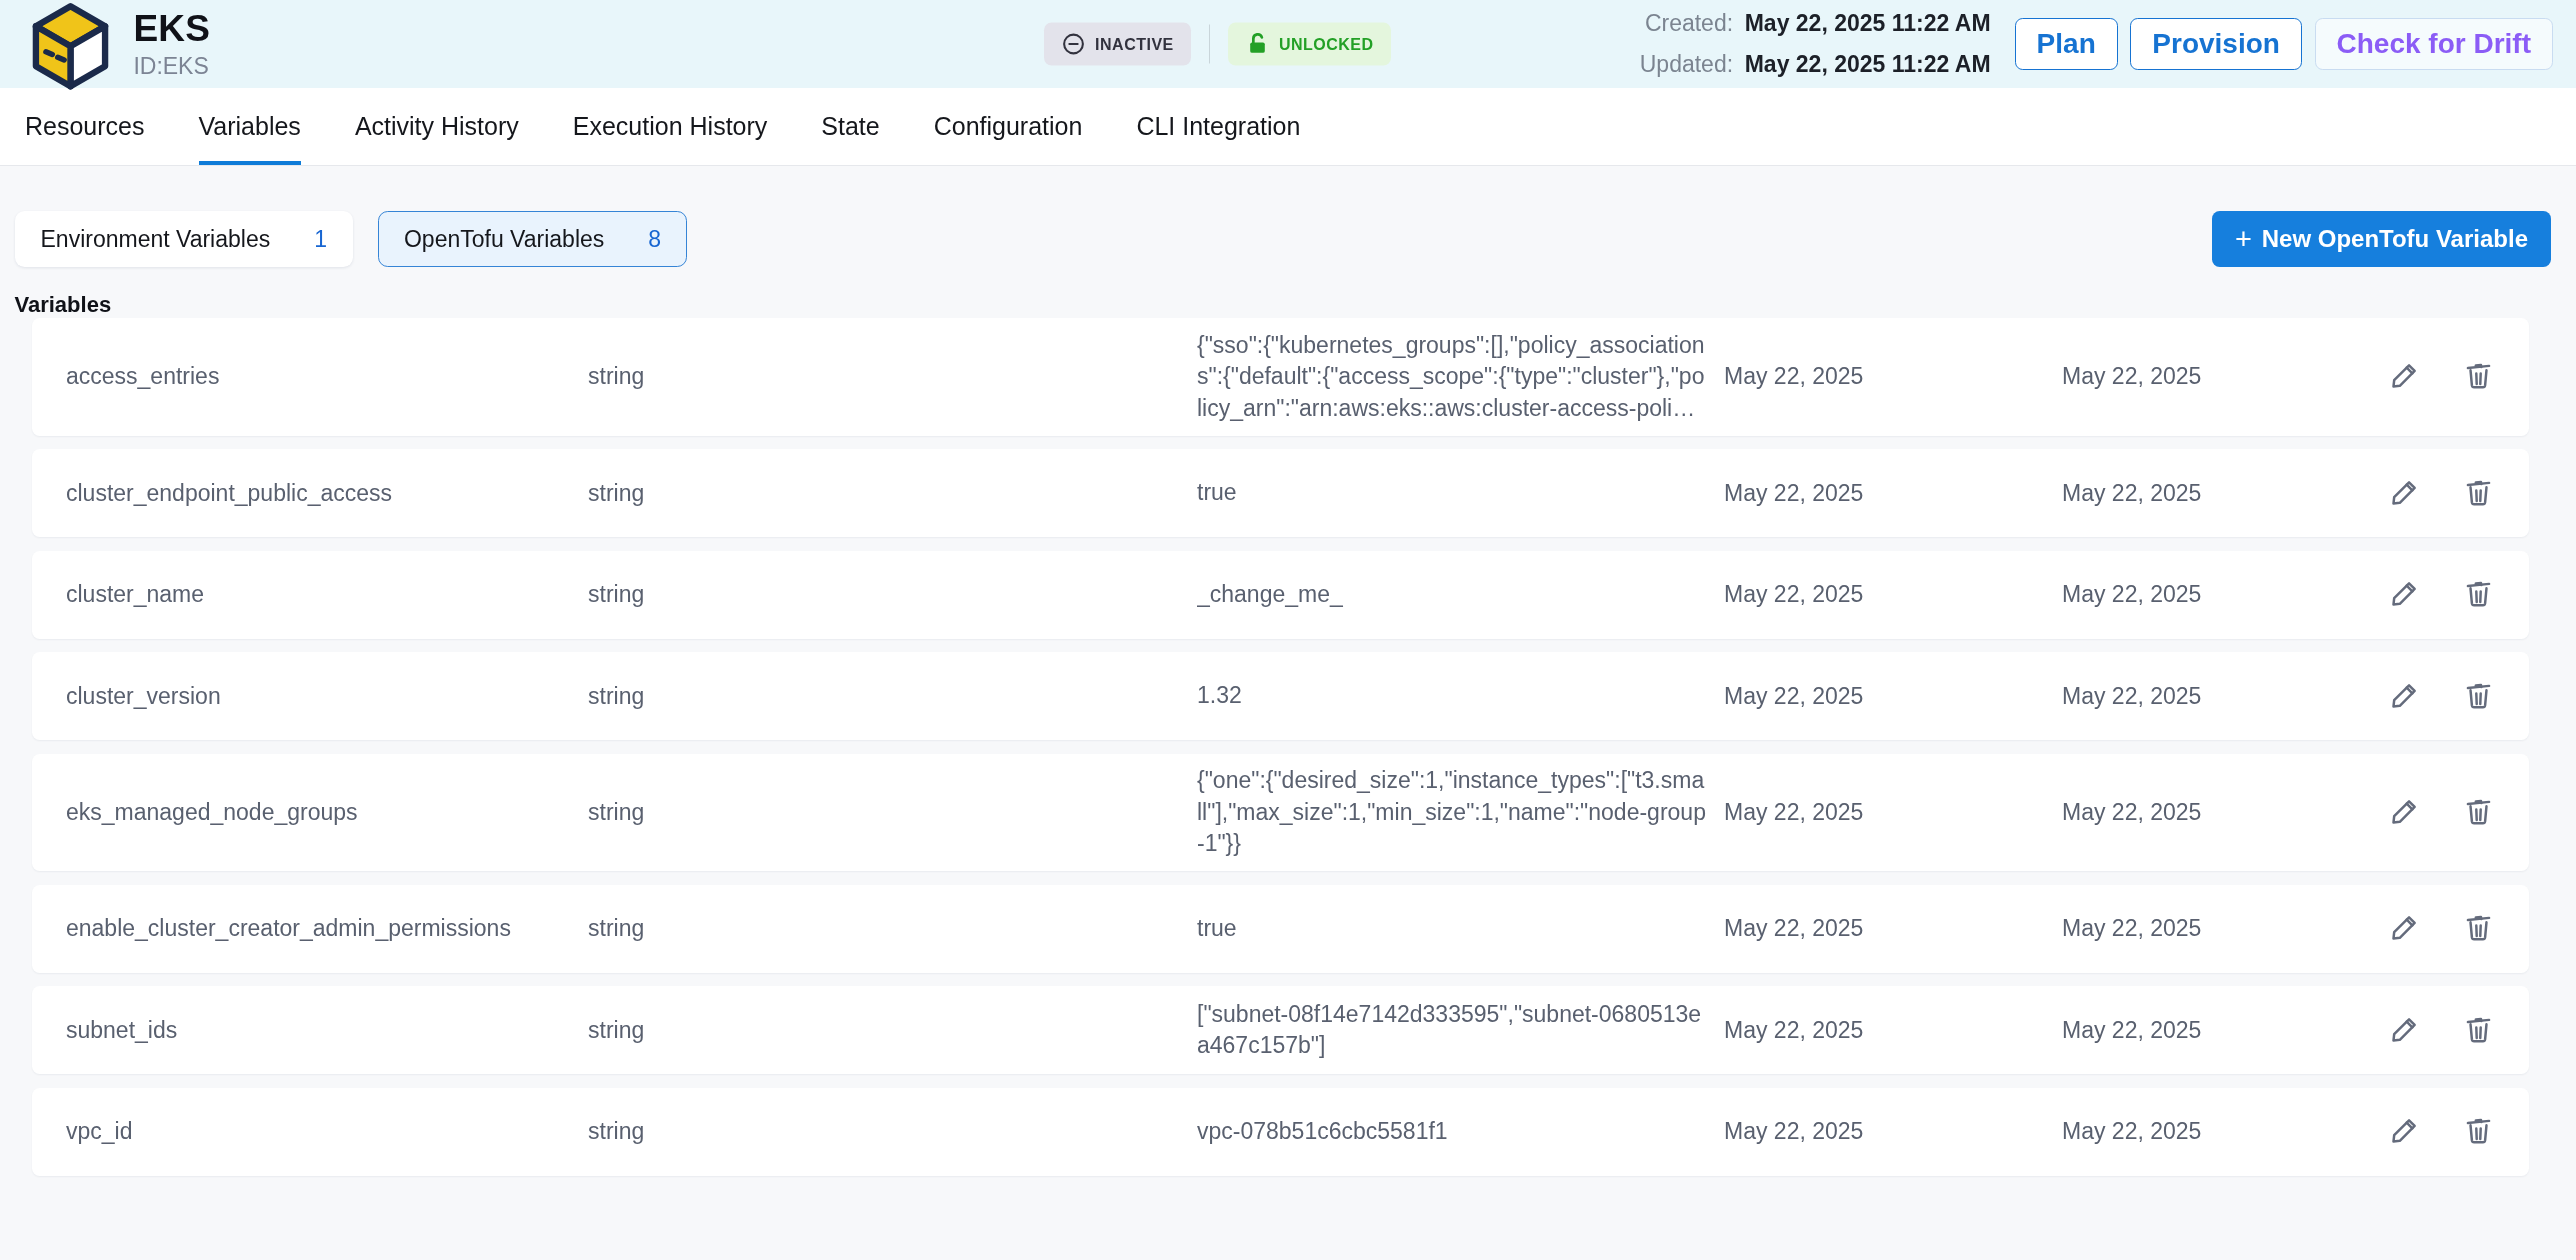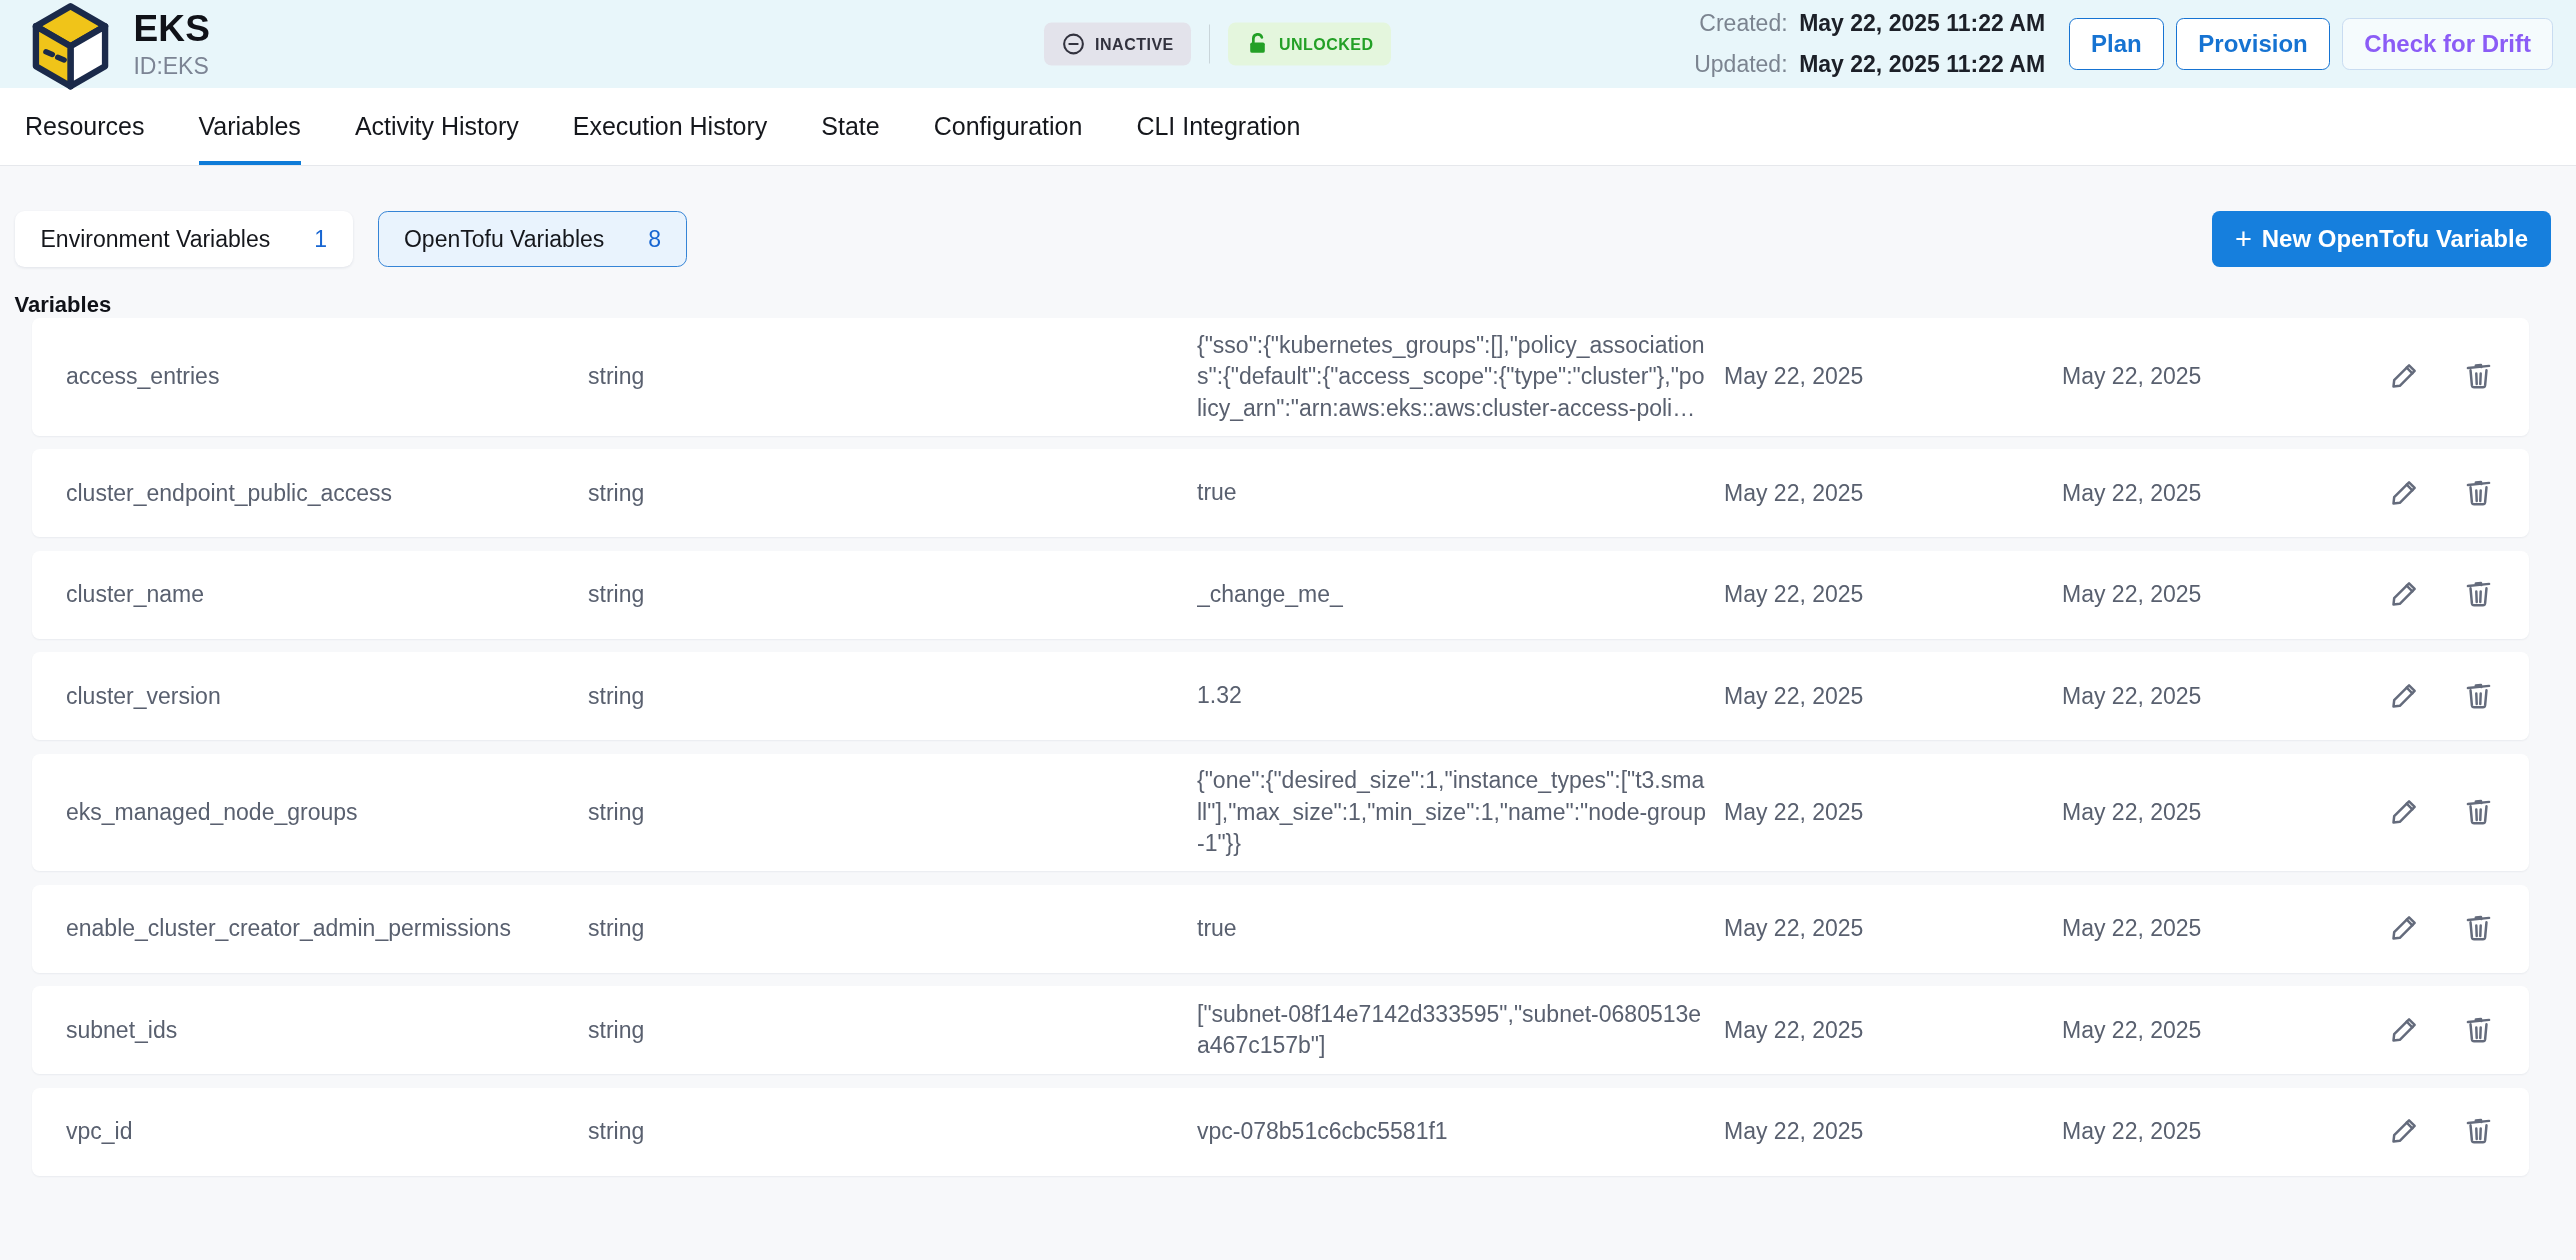--- a/index.html
+++ b/index.html
@@ -28,21 +28,21 @@
   .badge-divider { width:1.9px; height:39px; background:#c9d5da; }
 
   .header-right { margin-left:auto; display:flex; align-items:center; gap:24px; }
   .timestamps { display:grid; grid-template-columns:auto auto; column-gap:11.6px; row-gap:13.5px;
     font-size:23px; align-items:center; }
   .ts-label { color:#7b8490; text-align:right; }
   .ts-value { color:#1c2028; font-weight:600; }
   .header-buttons { display:flex; gap:12.6px; }
   .btn-outline {
     height:52px; padding:0 21px; border-radius:7.7px; background:#ffffff;
-    border:1.9px solid #1673d2; color:#1673d2; font-size:24px; font-weight:700;
+    border:1.9px solid #1673d2; color:#1673d2; font-size:28px; font-weight:700;
     font-family:inherit; cursor:pointer; white-space:nowrap;
   }
   .btn-outline.disabled {
     border:1.9px solid #c9dcf1; color:#8b5cf6; background:rgba(255,255,255,.55); cursor:default;
   }
 
   
   .tabbar { height:78px; background:#ffffff; border-bottom:1px solid #e6e8ec;
     display:flex; align-items:stretch; padding-left:25px; gap:54px; }
   .tab { display:flex; align-items:center; font-size:25px; color:#15171c;

